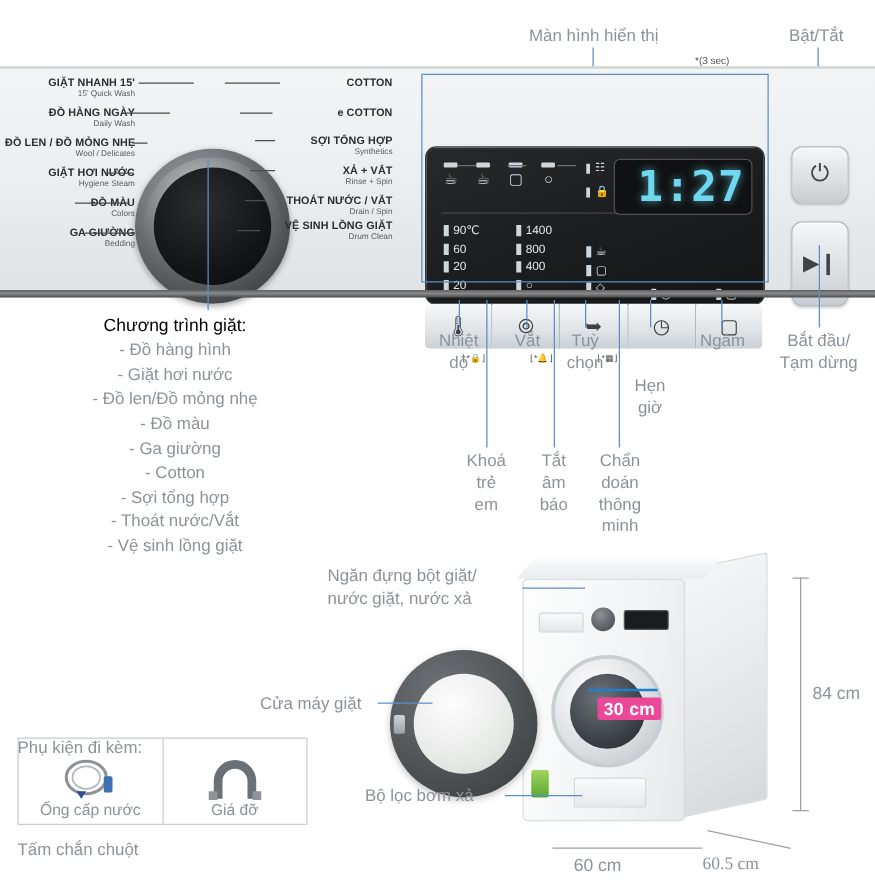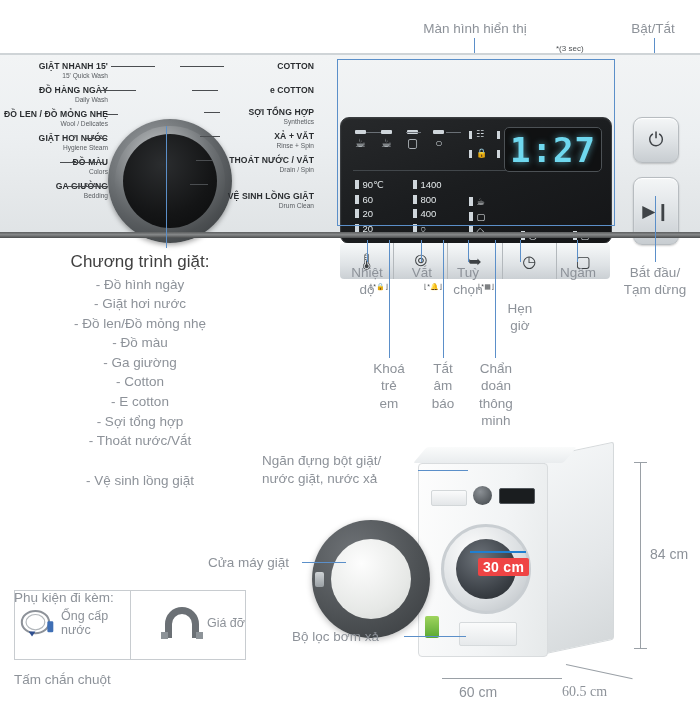--- a/index.html
+++ b/index.html
@@ -50,21 +50,21 @@
   .seg .bar{width:11px;height:4px;background:#cfd6db;border-radius:1px;}
   .seg .gl{font-size:12px;color:#cfd6db;line-height:1;}
   .seg-link{position:absolute;top:2px;height:1px;width:15px;background:#6a7076;}
   #lcd-divider{position:absolute;left:12px;top:52px;width:175px;height:1px;background:#42474b;}
 
   .statbox{position:absolute;display:flex;gap:4px;align-items:center;}
   .statbox .pip{width:3px;height:8px;background:#cfd6db;}
   .statbox .ic{font-size:9px;color:#cfd6db;line-height:1;}
 
   #display{position:absolute;right:9px;top:9px;width:96px;height:43px;border-radius:5px;
-    background:#101112;border:1px solid #4c5155;display:flex;align-items:center;justify-content:center;}
+    background:#101112;border:1px solid #4c5155;display:flex;align-items:center;justify-content:center;padding-left:13px;}
   #digits{font-family:"DejaVu Sans Mono","Liberation Mono",monospace;font-size:34px;font-weight:bold;
     color:#6fd8ef;letter-spacing:1px;text-shadow:0 0 7px rgba(111,216,239,.65);}
 
   .optcol{position:absolute;display:flex;flex-direction:column;gap:5px;}
   .optrow{display:flex;gap:4px;align-items:center;}
   .optrow .pip{width:3.5px;height:9px;background:#cfd6db;}
   .optrow .tx{font-size:9.5px;color:#e3e8ea;line-height:1;white-space:nowrap;}
 
   
   #btnrow{left:340px;top:188px;width:270px;height:36px;display:flex;
@@ -79,21 +79,21 @@
   
   .hbtn{position:absolute;border-radius:9px;
     background:linear-gradient(180deg,#f4f6f7,#dde1e4 55%,#c8cdd1);
     border:1px solid #b7bcc0;display:flex;align-items:center;justify-content:center;
     box-shadow:inset 0 1px 1px #fff,0 1px 2px rgba(0,0,0,.2);color:#3f4347;}
   #btn-power{left:633px;top:62px;width:44px;height:44px;font-size:19px;}
   #btn-start{left:633px;top:122px;width:44px;height:66px;font-size:17px;}
 
   
   #acc-box{left:14px;top:590px;width:230px;height:68px;border:1px solid #c8ccd0;display:flex;}
-  .acc-cell{flex:1;display:flex;flex-direction:row;align-items:center;justify-content:flex-end;
+  .acc-cell{flex:1;display:flex;flex-direction:column;align-items:center;justify-content:flex-end;
     padding-bottom:4px;border-right:1px solid #c8ccd0;}
   .acc-cell:last-child{border-right:none;text-align:right;}
   .acc-cap{font-size:12.5px;color:#8d9299;}
 
   
   #wm{left:418px;top:455px;width:212px;height:210px;}
   #wm-body{position:absolute;left:0;top:8px;width:128px;height:192px;border-radius:4px;
     background:linear-gradient(100deg,#fdfdfd,#f2f4f5 60%,#e6e9ea);
     border:1px solid #d9dcde;}
   #wm-side{position:absolute;left:126px;top:-6px;width:68px;height:196px;
@@ -122,21 +122,21 @@
     background:radial-gradient(circle at 35% 28%,#6e7276,#4c5053 60%,#383b3e);
     box-shadow:0 2px 6px rgba(0,0,0,.25);}
   #open-door-in{position:absolute;left:19px;top:19px;width:80px;height:80px;border-radius:50%;
     background:radial-gradient(circle at 38% 30%,#fdfdfd,#e6e8e6 65%,#d2d5d3);}
   #open-door-latch{position:absolute;left:3px;top:52px;width:9px;height:15px;border-radius:2px;
     background:linear-gradient(180deg,#cfd3d6,#9aa0a4);}
 
   
   .dimtxt{position:absolute;color:#8d9299;font-size:14px;}
   .dimline{position:absolute;background:#9aa0a6;}
-  .badge30{position:absolute;background:#ef4444;color:#fff;font-size:14px;font-weight:bold;
+  .badge30{position:absolute;background:#ec4899;color:#fff;font-size:14px;font-weight:bold;
     padding:1px 5px;border-radius:2px;letter-spacing:.3px;}
 </style>
 </head>
 <body>
 
 <div class="abs callout" style="left:405px;top:20px;width:140px;">Màn hình hiển thị</div>
 <div class="leader vline" style="left:474px;top:38px;height:22px;"></div>
 
 <div class="abs callout" style="left:608px;top:20px;width:90px;">Bật/Tắt</div>
 <div class="leader vline" style="left:654px;top:38px;height:24px;"></div>
@@ -208,21 +208,21 @@
     <div class="en">Rinse + Spin</div>
   </div>
   <div class="tick" style="left:200px;top:81px;width:20px;"></div>
 
   <div class="prog rtal" style="left:214px;top:100px;width:100px;">
     <div class="vn">THOÁT NƯỚC / VẮT</div>
     <div class="en">Drain / Spin</div>
   </div>
   <div class="tick" style="left:196px;top:105px;width:16px;"></div>
 
-  <div class="prog rtal" style="left:210px;top:136px;width:104px;">
+  <div class="prog rtal" style="left:210px;top:120px;width:104px;">
     <div class="vn">VỆ SINH LỒNG GIẶT</div>
     <div class="en">Drum Clean</div>
   </div>
   <div class="tick" style="left:190px;top:129px;width:18px;"></div>
 
   <div class="abs" id="lcd">
     <div class="seg-row">
       <div class="seg">
         <div class="bar"></div>
           <div class="gl">☕</div>
@@ -342,31 +342,30 @@
   <div class="subm" style="left:478px;top:228px;">⌊*▦⌋</div>
 
   <div class="hbtn" id="btn-power">⏻</div>
   <div class="hbtn" id="btn-start">▶❙</div>
 </div>
 <div class="abs" id="lcd-outline"></div>
 <div class="abs" id="panel-bottom-edge"></div>
 
 <div class="leader vline" style="left:166px;top:126px;height:122px;"></div>
 <div class="abs" style="left:12px;top:250px;width:256px;text-align:center;">
-  <div style="font-size:17px;color:#404040;line-height:1.45;">Chương trình giặt:</div>
-  <div style="font-size:13.5px;color:#8d9299;line-height:1.45;">- Đồ hình ngày</div>
+  <div style="font-size:14px;color:#000000;line-height:1.45;">Chương trình giặt:</div>
+  <div style="font-size:13.5px;color:#8d9299;line-height:1.45;">- Đồ hàng hình</div>
   <div style="font-size:13.5px;color:#8d9299;line-height:1.45;">- Giặt hơi nước</div>
   <div style="font-size:13.5px;color:#8d9299;line-height:1.45;">- Đồ len/Đồ mỏng nhẹ</div>
   <div style="font-size:13.5px;color:#8d9299;line-height:1.45;">- Đồ màu</div>
   <div style="font-size:13.5px;color:#8d9299;line-height:1.45;">- Ga giường</div>
   <div style="font-size:13.5px;color:#8d9299;line-height:1.45;">- Cotton</div>
-  <div style="font-size:13.5px;color:#8d9299;line-height:1.45;">- E cotton</div>
   <div style="font-size:13.5px;color:#8d9299;line-height:1.45;">- Sợi tổng hợp</div>
   <div style="font-size:13.5px;color:#8d9299;line-height:1.45;">- Thoát nước/Vắt</div>
-  <div style="font-size:13.5px;color:#8d9299;line-height:1.45;margin-top:20px;">- Vệ sinh lồng giặt</div>
+  <div style="font-size:13.5px;color:#8d9299;line-height:1.45;">- Vệ sinh lồng giặt</div>
 </div>
 
 <div class="leader vline" style="left:367px;top:240px;height:22px;"></div>
 <div class="abs callout" style="left:337px;top:264px;width:60px;">Nhiệt
 dộ</div>
 
 <div class="leader vline" style="left:421px;top:240px;height:22px;"></div>
 <div class="abs callout" style="left:396px;top:264px;width:52px;">Vắt</div>
 
 <div class="leader vline" style="left:468px;top:240px;height:22px;"></div>

